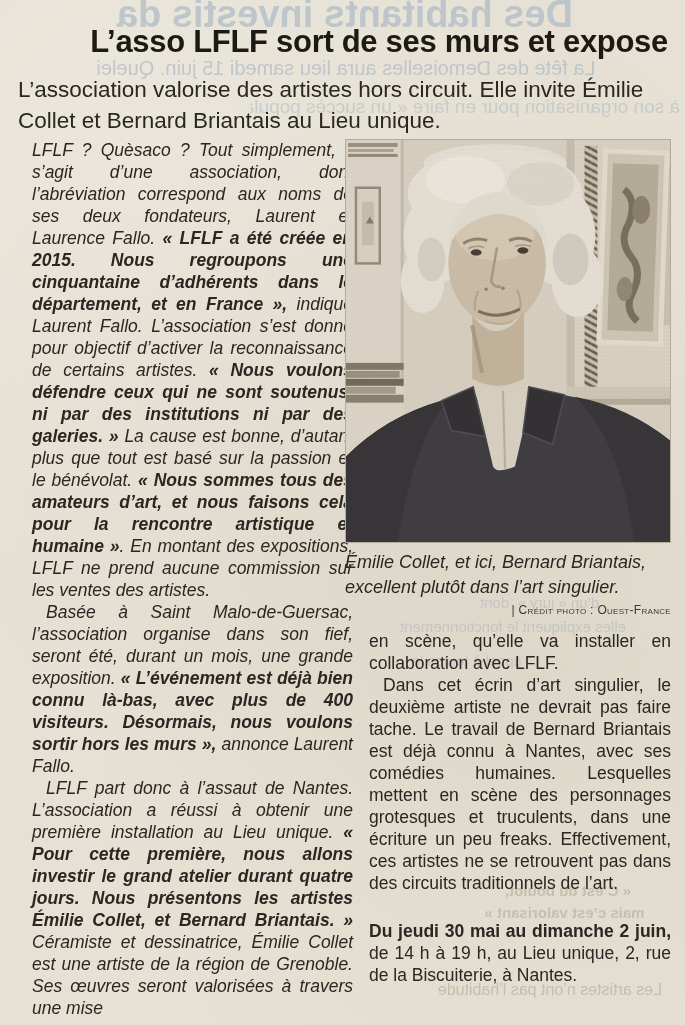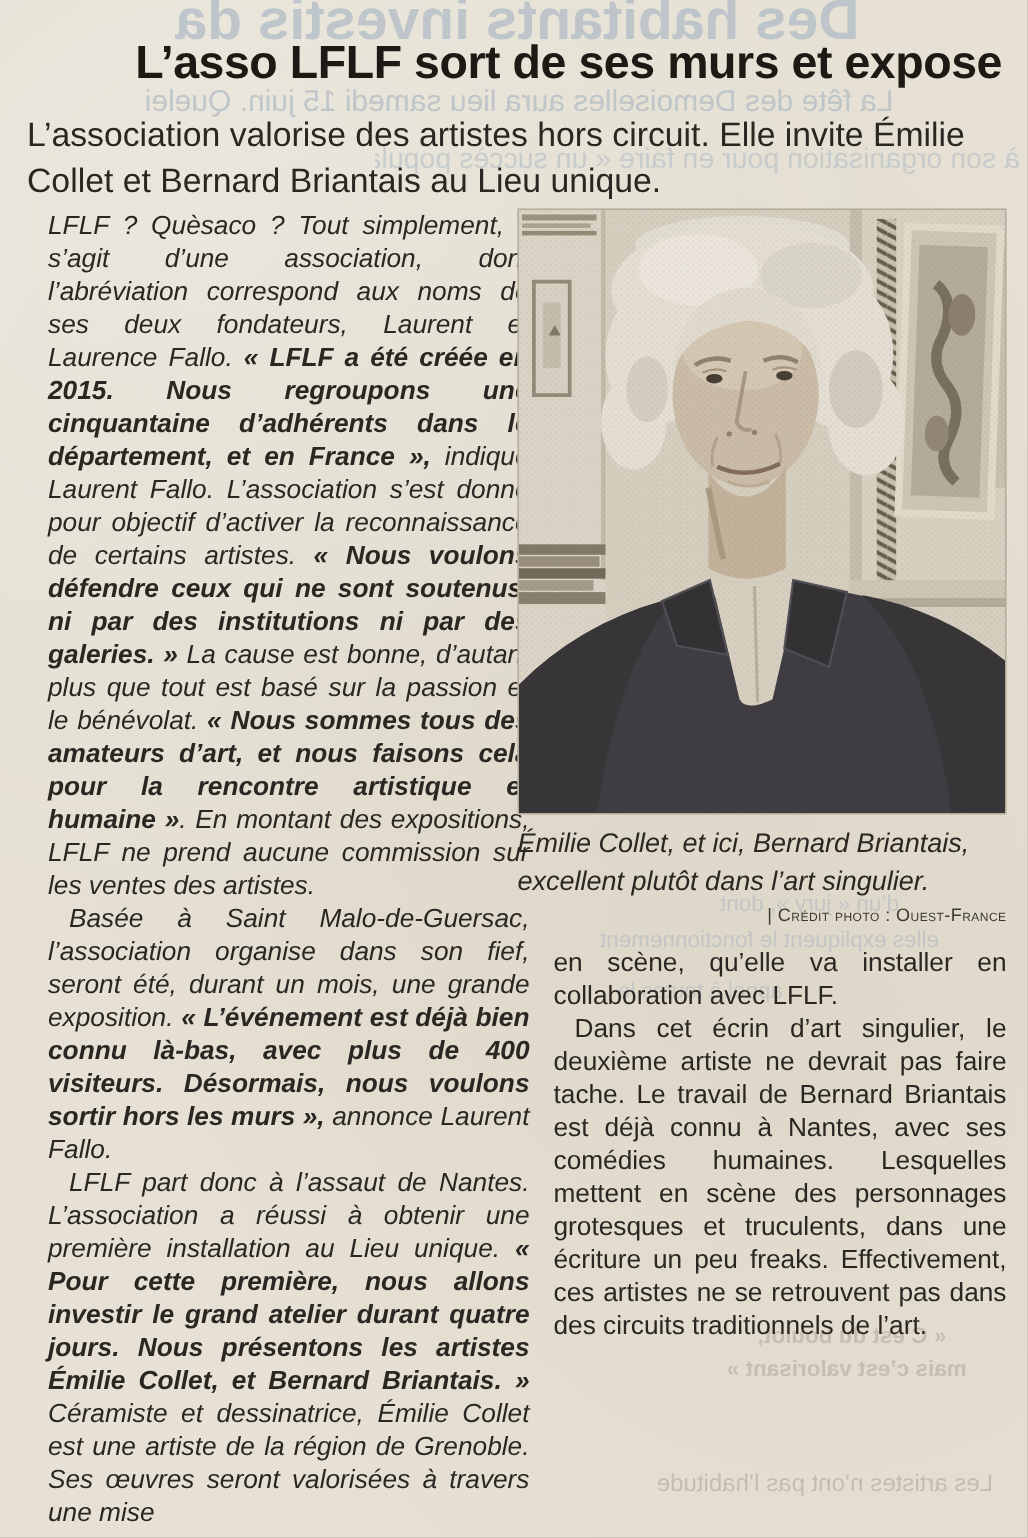--- a/index.html
+++ b/index.html
@@ -197,16 +197,17 @@
 
         <rect width="326" height="404" fill="url(#ht)"></rect>
         <rect width="326" height="404" fill="#c8b89a" opacity="0.08"></rect>
       </svg>
     </div>
     <p class="caption">Émilie Collet, et ici, Bernard Briantais, excellent plutôt dans l’art singulier.</p>
     <p class="credit">| Crédit photo : Ouest-France</p>
     <div class="body-start">
         <p class="para"><span>en scène, qu’elle va installer en collaboration avec LFLF.</span></p>
         <p class="para indent"><span>Dans cet écrin d’art singulier, le deuxième artiste ne devrait pas faire tache. Le travail de Bernard Briantais est déjà connu à Nantes, avec ses comédies humaines. Lesquelles mettent en scène des personnages grotesques et truculents, dans une écriture un peu freaks. Effectivement, ces artistes ne se retrouvent pas dans des circuits traditionnels de l’art.</span></p>
+        <p class="para event"><span class="b">Du jeudi 30 mai au dimanche 2 juin, </span><span>de 14 h à 19 h, au Lieu unique, 2, rue de la Biscuiterie, à Nantes.</span></p>
       </div>
   </div>
 
 </div>
 
 </body></html>

